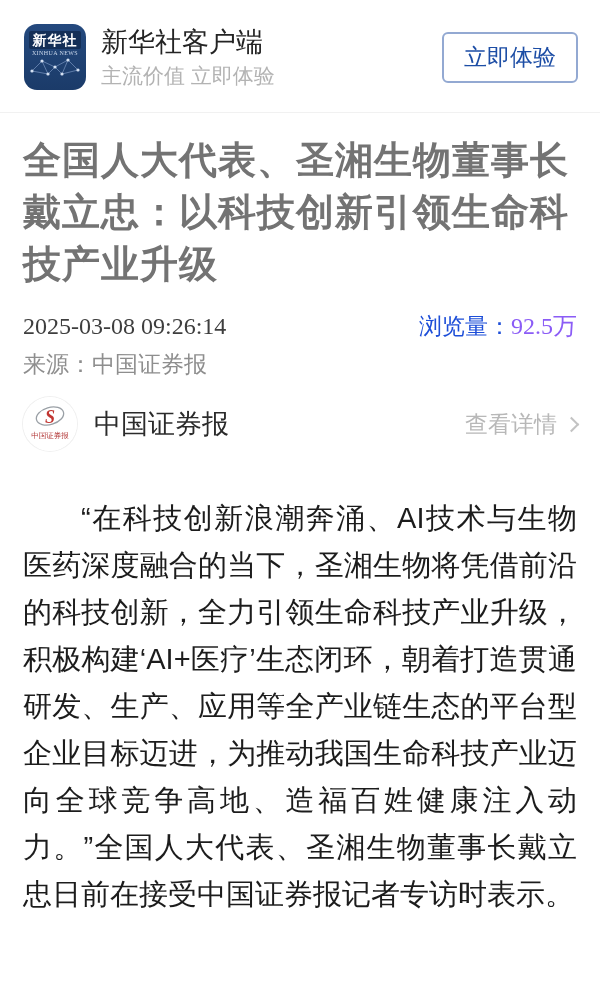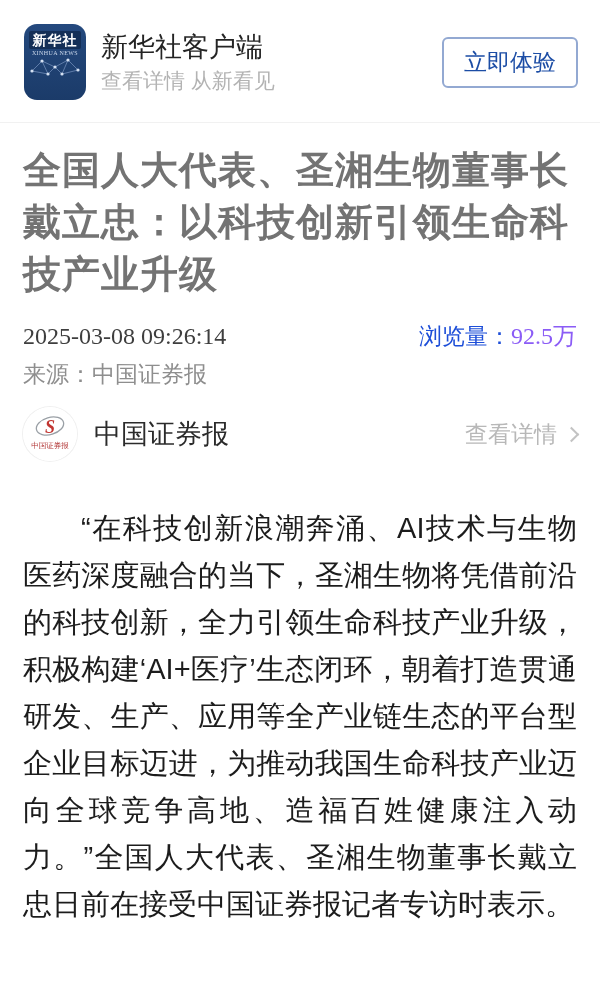--- a/index.html
+++ b/index.html
@@ -13,21 +13,21 @@
   }
 
   
   .app-banner {
     display: flex; align-items: center;
     padding: 24px 22px 22px 24px;
     border-bottom: 1px solid #f1f1f1;
     background: #fff;
   }
   .app-logo {
-    width: 62px; height: 76px; flex: 0 0 62px;
+    width: 62px; height: 66px; flex: 0 0 62px;
     border-radius: 13px;
     background: linear-gradient(180deg, #24497e 0%, #1b3b69 100%);
     display: flex; flex-direction: column; align-items: center;
     overflow: hidden;
   }
   .logo-cn {
     margin-top: 7px;
     width: 52px; text-align: center;
     background: #142f57;
     color: #ffffff;
@@ -136,21 +136,21 @@
           <circle cx="27" cy="10" r="1.6"></circle>
             <circle cx="40" cy="3" r="1.6"></circle>
           <circle cx="50" cy="13" r="1.6"></circle>
             <circle cx="20" cy="17" r="1.6"></circle>
           <circle cx="34" cy="17" r="1.6"></circle>
         </g>
       </svg>
     </div>
     <div class="app-info">
       <div class="app-name">新华社客户端</div>
-      <div class="app-tagline">查看详情 从新看见</div>
+      <div class="app-tagline">主流价值 立即体验</div>
     </div>
     <button class="cta-button">立即体验</button>
   </header>
 
   <main class="article">
     <h1 class="article-title">全国人大代表、圣湘生物董事长戴立忠：以科技创新引领生命科技产业升级</h1>
 
     <div class="meta-row">
       <span class="pub-date">2025-03-08 09:26:14</span>
       <span class="views">

